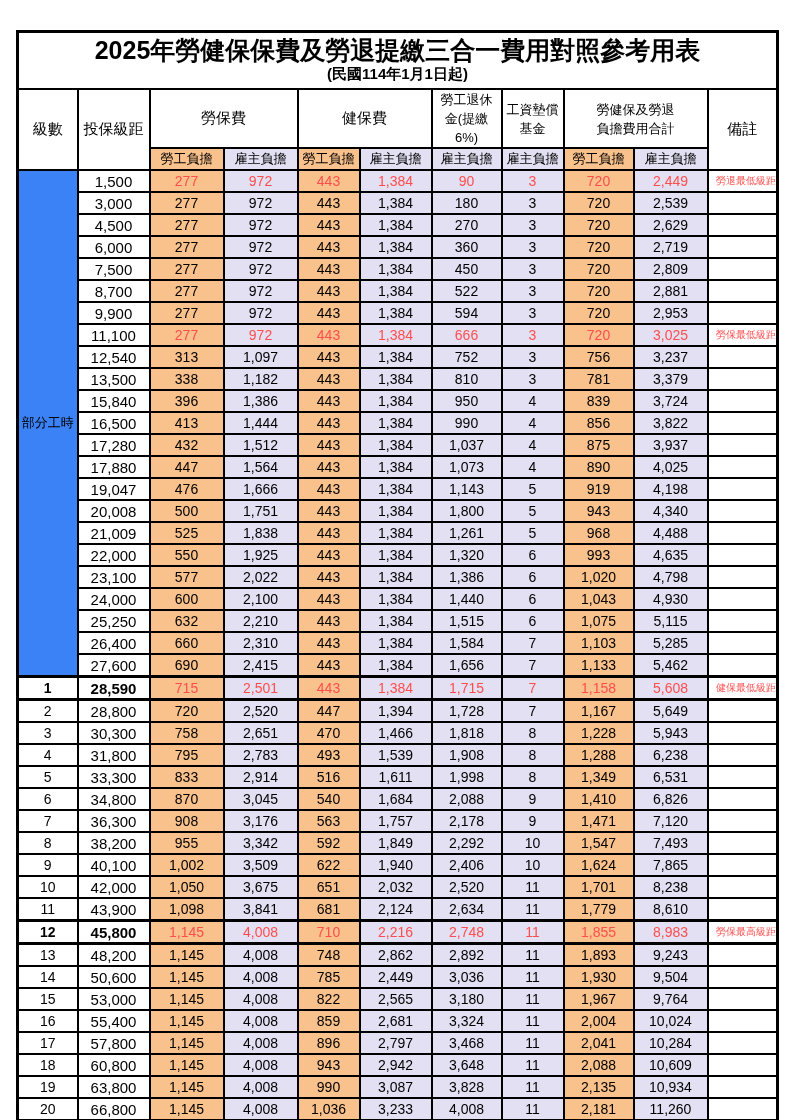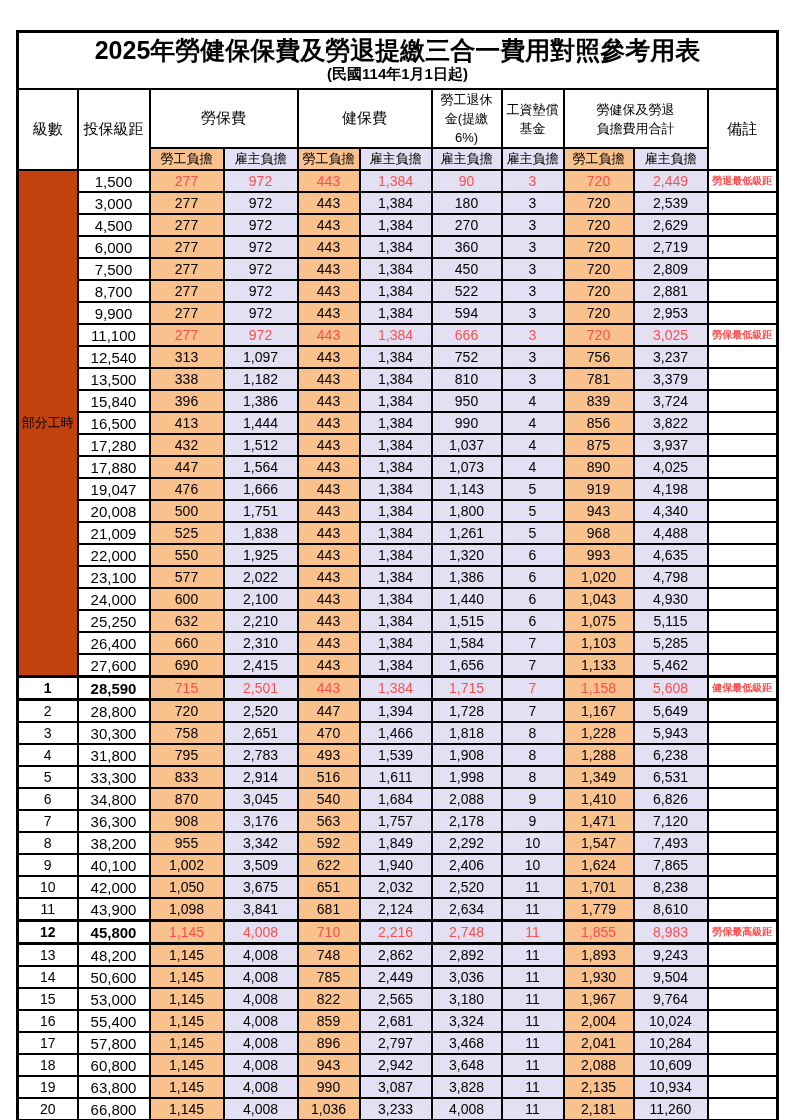--- a/index.html
+++ b/index.html
@@ -27,24 +27,24 @@
   .title-cell{height:51px;padding:2px 0;}
   .t1{font-size:25px;font-weight:bold;line-height:26px;}
   .t2{font-size:15px;font-weight:bold;line-height:21px;}
   thead th{font-weight:normal;}
   .grp{height:40px;font-size:15px;}
   .two-line{white-space:pre-line;font-size:13px;line-height:19px;}
   .subhead th{height:20px;font-size:13px;margin-left:48px;}
   tbody td{height:20px;font-size:14px;}
   td.salary{font-size:15px;}
   td.level{font-size:14px;}
-  td.part-time{font-size:13px;background:#c2410c;}
+  td.part-time{font-size:13px;background:#3b82f6;}
   .c-orange{background:var(--c-orange,#F9C18C);}
   .c-lav{background:var(--c-lav,#E2E0F2);}
-  td.remark{font-size:10px;font-weight:bold;color:var(--c-red,#FF4D4D);padding:0;}
+  td.remark{font-size:10px;font-weight:normal;color:var(--c-red,#FF4D4D);padding:0;text-align:right;}
   tr.hl td.val{color:var(--c-red,#FF4D4D);}
   tr.sect td{border-top-width:3px;border-bottom-width:3px;}
   tr.bold-row td.level,tr.bold-row td.salary{font-weight:bold;}
 </style>
 </head>
 <body>
 
 <div class="sheet">
   <table>
     <colgroup>

